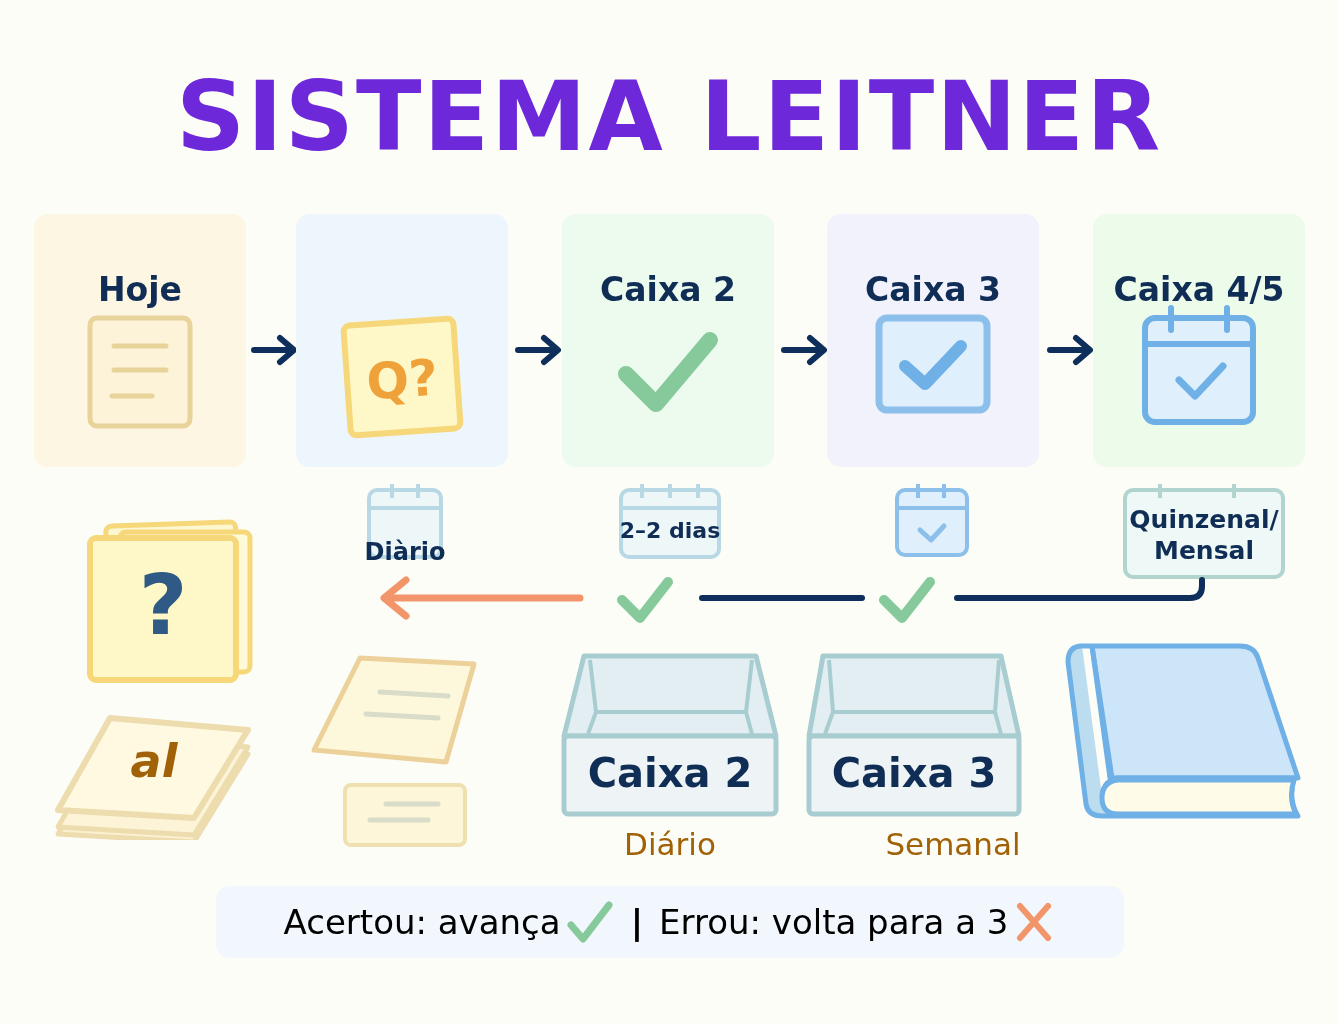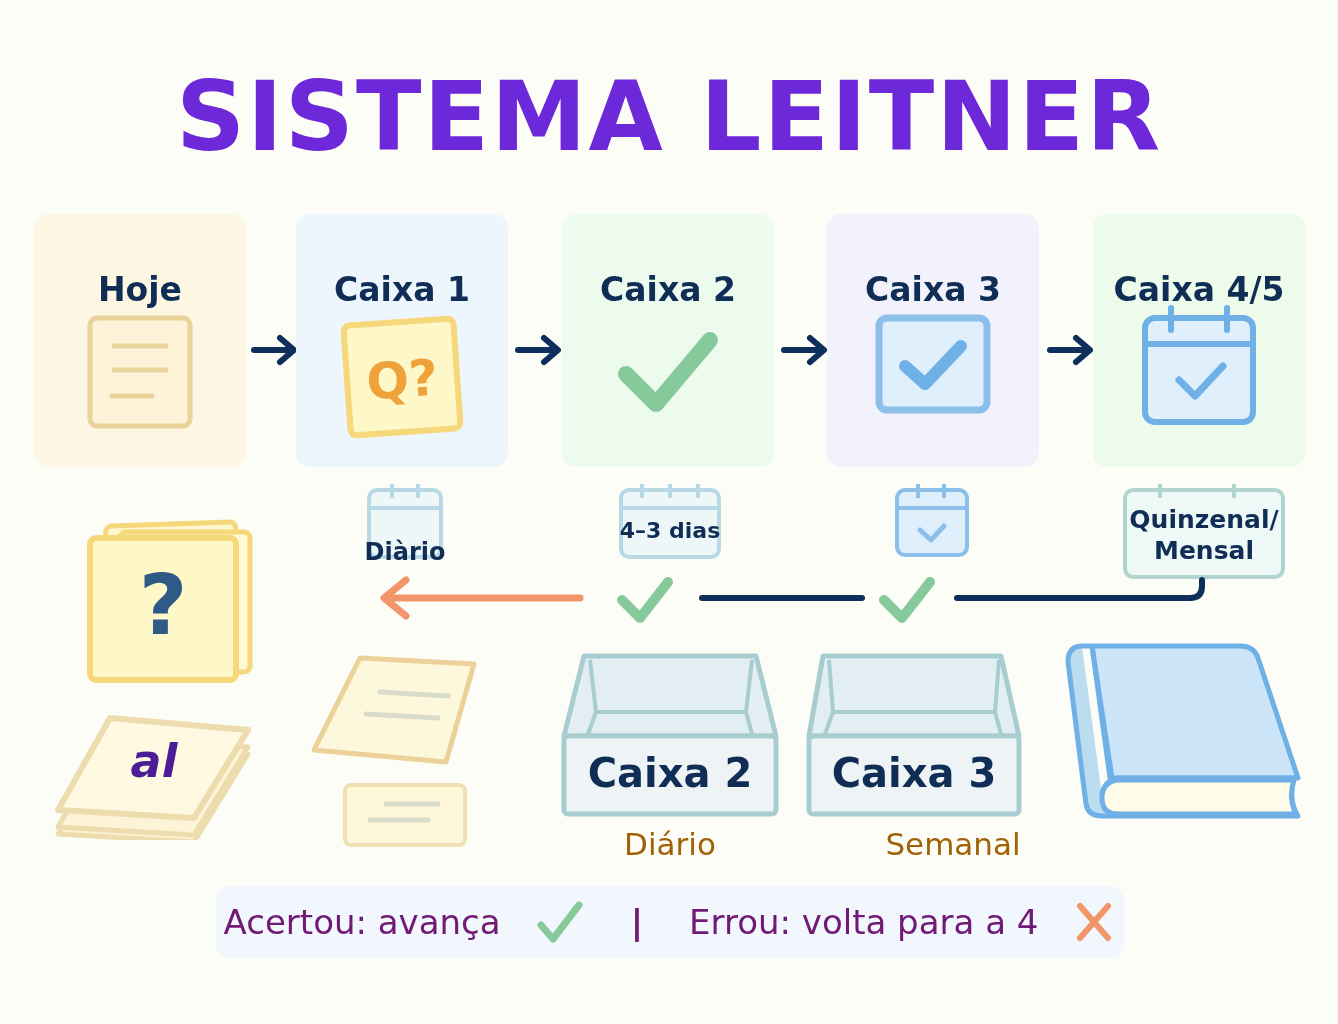--- a/index.html
+++ b/index.html
@@ -7,21 +7,21 @@
   body { position: relative; font-family: "DejaVu Sans", "Liberation Sans", sans-serif; color: #0f2d55; }
   .abs { position: absolute; }
   .title { left: 0; width: 1338px; top: 62px; text-align: center; font-size: 96px; font-weight: bold; color: #6d28d9; letter-spacing: 2px; line-height: 110px; }
   .card { border-radius: 14px; width: 212px; height: 253px; top: 214px; }
   .card-label { position: absolute; left: 0; right: 0; top: 28px; text-align: center; font-size: 33px; font-weight: 600; color: #0f2d55; margin-top: 28px; }
   .card-icon { position: absolute; left: 0; right: 0; top: 98px; display: flex; justify-content: center; }
   .arrow-right { width: 50px; height: 40px; top: 330px; }
   .sched { display: flex; align-items: center; justify-content: center; text-align: center; font-weight: 600; color: #0f2d55; }
   .box-label { font-size: 40px; font-weight: 600; color: #0f2d55; text-align: center; }
   .freq { font-size: 31px; color: #a16207; text-align: center; }
-  .legend { left: 216px; top: 886px; width: 908px; height: 72px; background: #f1f7fd; border-radius: 14px; display: flex; align-items: center; justify-content: center; gap: 34px; font-size: 34px; color: #701a75; }
+  .legend { left: 216px; top: 886px; width: 908px; height: 72px; background: #f1f7fd; border-radius: 14px; display: flex; align-items: center; justify-content: center; gap: 4px; font-size: 34px; color: #000000; }
 </style>
 </head>
 <body>
 
 <div class="abs title">SISTEMA LEITNER</div>
 
 <div class="abs card" style="left:34px; background:#fdf6e3;">
   <div class="card-label">Hoje</div>
   <div class="card-icon">
     <svg width="112" height="120" viewBox="0 0 112 120">
@@ -33,21 +33,20 @@
   </div>
 </div>
 
 <div class="abs arrow-right" style="left:250px;">
   <svg width="50" height="40" viewBox="0 0 50 40">
       <path d="M4 20 H42 M30 8 L44 20 L30 32" fill="none" stroke="#0e2f5c" stroke-width="6" stroke-linecap="round" stroke-linejoin="round"></path>
     </svg>
 </div>
 
 <div class="abs card" style="left:296px; background:#eef6fd;">
-  <div class="card-label">Caixa 1</div>
   <div class="card-icon">
     <svg width="130" height="130" viewBox="0 0 130 130">
       <g transform="rotate(-4 65 65)">
         <rect x="10" y="10" width="110" height="110" rx="6" fill="#fef8c8" stroke="#f6d77a" stroke-width="6"></rect>
         <text x="65" y="85" text-anchor="middle" font-family="DejaVu Sans, sans-serif" font-size="50" font-weight="bold" fill="#f0a23a">Q?</text>
       </g>
     </svg>
   </div>
 </div>
 
@@ -112,21 +111,21 @@
 </div>
 
 <div class="abs" style="left:618px; top:482px; width:104px; height:78px;">
   <svg width="104" height="78" viewBox="0 0 104 78" class="abs" style="left:0;top:0;">
     <rect x="3" y="8" width="98" height="67" rx="8" fill="#eef7f7" stroke="#b9d8e6" stroke-width="4"></rect>
     <line x1="3" y1="26" x2="101" y2="26" stroke="#b9d8e6" stroke-width="4"></line>
     <line x1="24" y1="2" x2="24" y2="16" stroke="#b9d8e6" stroke-width="4"></line>
     <line x1="52" y1="2" x2="52" y2="16" stroke="#b9d8e6" stroke-width="4"></line>
     <line x1="80" y1="2" x2="80" y2="16" stroke="#b9d8e6" stroke-width="4"></line>
   </svg>
-  <div class="abs sched" style="left:0; top:36px; width:104px; font-size:22px;">4–3 dias</div>
+  <div class="abs sched" style="left:0; top:36px; width:104px; font-size:22px;">2–2 dias</div>
 </div>
 
 <div class="abs" style="left:894px; top:482px; width:76px; height:76px;">
   <svg width="76" height="76" viewBox="0 0 76 76">
     <rect x="3" y="8" width="70" height="65" rx="8" fill="#e0effc" stroke="#8cc0ea" stroke-width="4"></rect>
     <line x1="3" y1="26" x2="73" y2="26" stroke="#8cc0ea" stroke-width="4"></line>
     <line x1="24" y1="2" x2="24" y2="16" stroke="#8cc0ea" stroke-width="4"></line>
     <line x1="50" y1="2" x2="50" y2="16" stroke="#8cc0ea" stroke-width="4"></line>
     <path d="M26 48 L37 58 L50 44" fill="none" stroke="#8cc0ea" stroke-width="5" stroke-linecap="round" stroke-linejoin="round"></path>
   </svg>
@@ -166,21 +165,21 @@
   </svg>
   <div class="abs" style="left:4px; top:38px; width:146px; text-align:center; font-size:84px; font-weight:bold; color:#2e5a85;">?</div>
 </div>
 
 <div class="abs" style="left:50px; top:710px; width:206px; height:130px;">
   <svg width="206" height="130" viewBox="0 0 206 130">
     <path d="M60 18 L198 30 L144 118 L8 110 Z" fill="#fbf0cf" stroke="#ecdcae" stroke-width="5" stroke-linejoin="round" transform="translate(0,14)"></path>
     <path d="M60 18 L198 30 L144 118 L8 110 Z" fill="#fdf4d8" stroke="#ecdcae" stroke-width="5" stroke-linejoin="round" transform="translate(0,7)"></path>
     <path d="M60 8 L198 20 L144 108 L8 100 Z" fill="#fef9e0" stroke="#ecdcae" stroke-width="6" stroke-linejoin="round"></path>
   </svg>
-  <div class="abs" style="left:64px; top:24px; width:80px; text-align:center; font-size:46px; font-style:italic; font-weight:bold; color:#4c1d95;">al</div>
+  <div class="abs" style="left:64px; top:24px; width:80px; text-align:center; font-size:46px; font-style:italic; font-weight:bold; color:#a16207;">al</div>
 </div>
 
 <div class="abs" style="left:308px; top:652px; width:172px; height:120px;">
   <svg width="172" height="120" viewBox="0 0 172 120">
     <path d="M52 6 L166 12 L138 110 L6 98 Z" fill="#fdf8dc" stroke="#ecd29a" stroke-width="5" stroke-linejoin="round"></path>
     <line x1="72" y1="40" x2="140" y2="44" stroke="#d8dcc8" stroke-width="5" stroke-linecap="round"></line>
     <line x1="58" y1="62" x2="130" y2="66" stroke="#d8dcc8" stroke-width="5" stroke-linecap="round"></line>
   </svg>
 </div>
 
@@ -226,19 +225,19 @@
 </div>
 
 <div class="abs legend">
   <span>Acertou: avança</span>
   <span style="display:inline-flex;">
     <svg width="50" height="46" viewBox="0 0 50 46">
         <path d="M6 26 L18 40 L44 6" fill="none" stroke="#86c99a" stroke-width="7" stroke-linecap="round" stroke-linejoin="round"></path>
       </svg>
   </span>
   <span style="margin:0 12px; font-weight:bold;">|</span>
-  <span>Errou: volta para a 4</span>
+  <span>Errou: volta para a 3</span>
   <span style="display:inline-flex;">
     <svg width="44" height="44" viewBox="0 0 44 44">
         <path d="M8 6 L36 38 M36 6 L8 38" fill="none" stroke="#f2956a" stroke-width="6" stroke-linecap="round"></path>
       </svg>
   </span>
 </div>
 
 </body></html>

